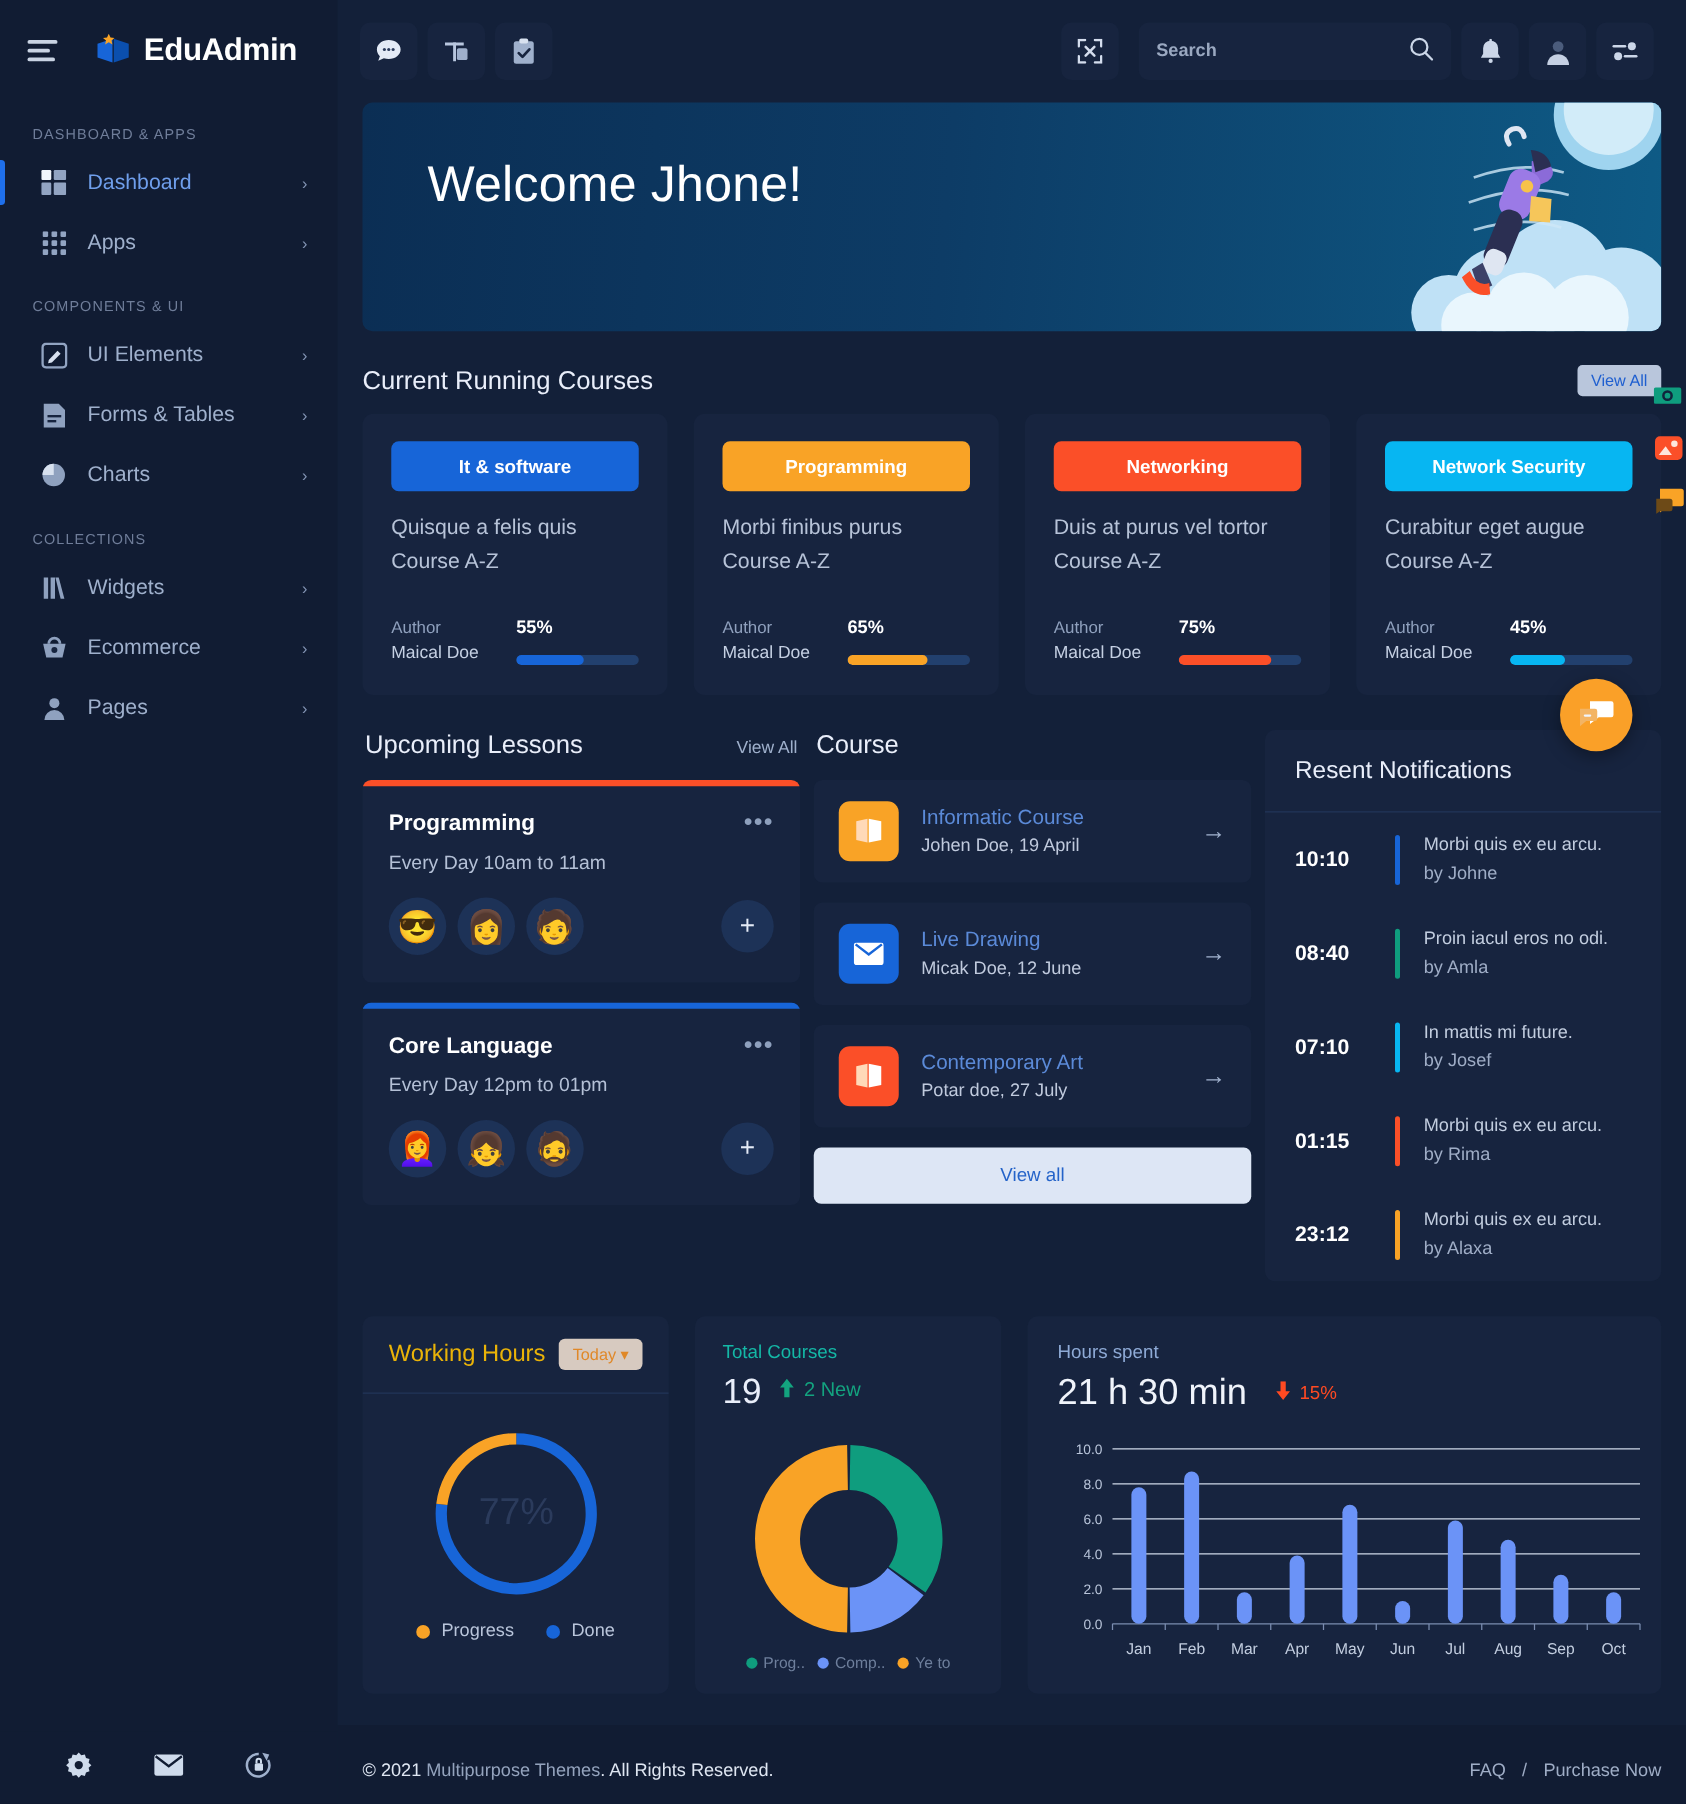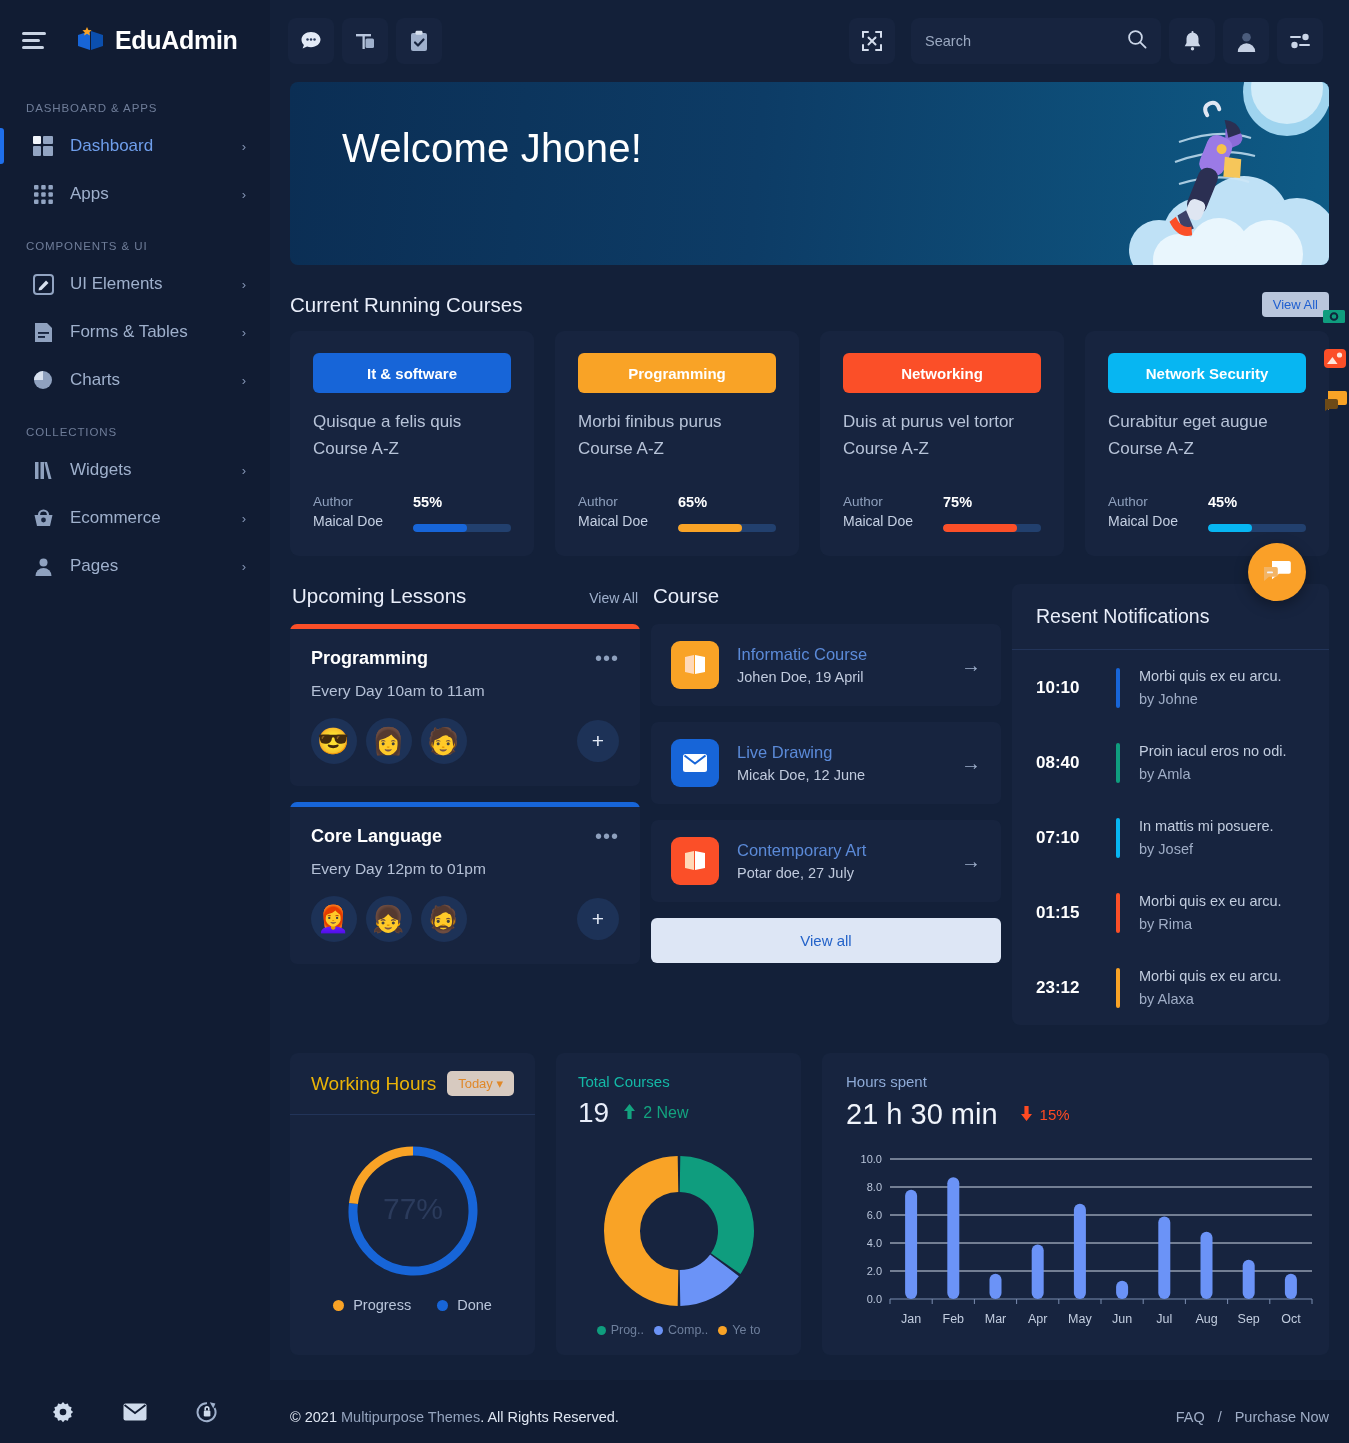--- a/index.html
+++ b/index.html
@@ -49,21 +49,21 @@
   .main { flex: 1; height: 1443px; background: #132039; position: relative; overflow: hidden; }
 
   .topbar { height: 82px; display: flex; align-items: center; padding: 0 18px; }
   .tb-btn { width: 46px; height: 46px; border-radius: 8px; background: #17243f;
             display: flex; align-items: center; justify-content: center; cursor: pointer;
             margin-right: 8px; }
   .tb-spacer { flex: 1; }
   .search-wrap { width: 250px; height: 46px; background: #17243f; border-radius: 8px;
                  display: flex; align-items: center; padding: 0 14px; margin: 0 8px; }
   .search-wrap input { flex: 1; background: transparent; border: none; outline: none;
-                       color: #5eead4; font-size: 14.5px; font-family: "Liberation Sans", sans-serif; }
+                       color: #5eead4; font-size: 14.5px; font-family: "Liberation Sans", sans-serif; font-weight: bold; }
   .search-wrap input::placeholder { color: #9aa8c0; }
 
   .content { padding: 0 20px; }
 
   
   .welcome { height: 183px; border-radius: 8px; position: relative; overflow: hidden;
              background: linear-gradient(95deg, #0b2e54 0%, #0d3c66 45%, #0e5b86 100%); }
   .wel-txt { position: absolute; left: 52px; top: 44px; }
   .wel-title { color: #fff; font-size: 40px; font-weight: normal; letter-spacing: .2px; }
   .wel-sub { color: #e3edf7; font-size: 17.5px; margin-top: 22px; }
@@ -625,21 +625,21 @@
                   <div class="bar2" style="background:#0f9d7e"></div>
                   <div class="msg">
                     <div>Proin iacul eros no odi.</div>
                     <div class="by">by Amla</div>
                   </div>
                 </div>
                 <div class="nrow">
                   <div class="tm">07:10</div>
                   <div class="bar2" style="background:#07b6f2"></div>
                   <div class="msg">
-                    <div>In mattis mi posuere.</div>
+                    <div>In mattis mi future.</div>
                     <div class="by">by Josef</div>
                   </div>
                 </div>
                 <div class="nrow">
                   <div class="tm">01:15</div>
                   <div class="bar2" style="background:#fb4f28"></div>
                   <div class="msg">
                     <div>Morbi quis ex eu arcu.</div>
                     <div class="by">by Rima</div>
                   </div>

